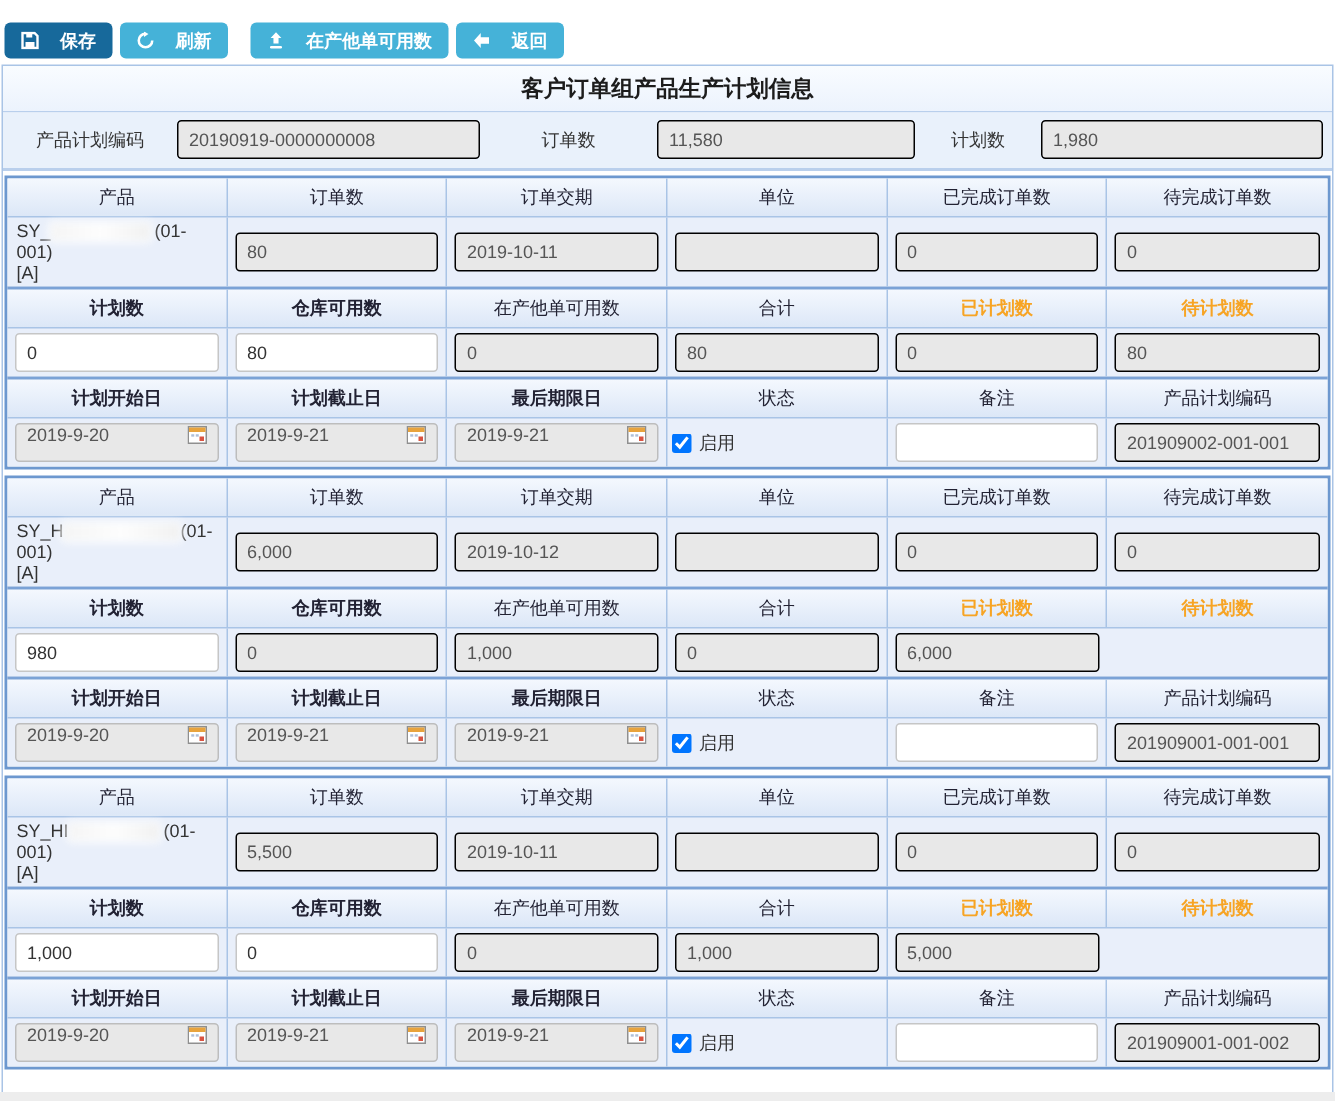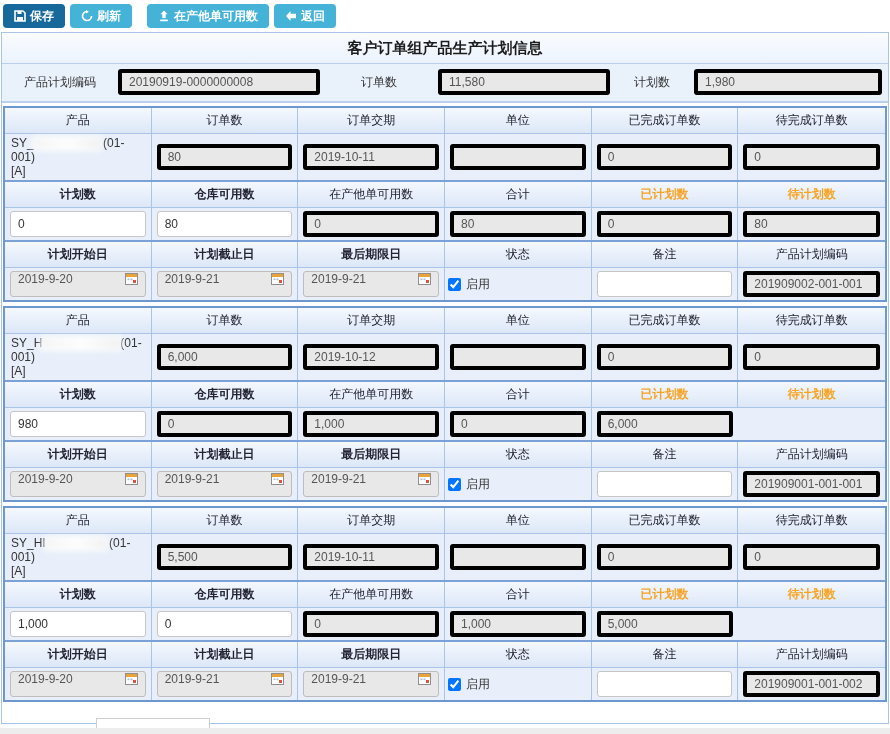--- a/index.html
+++ b/index.html
@@ -1,40 +1,40 @@
 <!DOCTYPE html>
 <html><head>
 <meta charset="utf-8">
 <style>
   * { box-sizing: border-box; }
   body { margin:0; background:#ededed; font-family:"Liberation Sans","DejaVu Sans",sans-serif; }
   .page { width:890px; height:728px; background:#fff; overflow:hidden; position:relative; }
 
   
   .toolbar { display:flex; align-items:center; gap:5px; padding:4px 3px; background:#fff; }
-  .btn { display:inline-flex; align-items:center; gap:4px; padding:5px 11px; border:none; border-radius:4px;
-         color:#fff; font-size:12px; font-weight:bold; cursor:pointer; line-height:14px; }
+  .btn { display:inline-flex; align-items:center; gap:14px; padding:5px 11px; border:none; border-radius:4px;
+         color:#fff; font-size:12px; font-weight:bold; cursor:pointer; line-height:14px;margin-top:11px; }
   .btn-primary { background:#17699b; }
   .btn-info { background:#45b2d8; }
   .btn-gap { margin-left:10px; }
 
   
   .panel { margin:0 1px; border:1px solid #a9c4e6; height:692px; background:#fff; }
   .title { text-align:center; font-size:15px; font-weight:bold; color:#1c1c1c; padding:6px 0 5px;
            background:linear-gradient(#f9fcff,#ecf3fd); border-bottom:1px solid #b9cfec; }
 
   
   .summary { display:grid; grid-template-columns:116px 202px 118px 172px 84px 1fr; align-items:center;
              background:#e9f1fb; padding:5px 6px 6px 0; border-bottom:2px solid #b9cfec; }
   .sum-label { text-align:center; font-size:12px; color:#333; }
 
   
   .ro, .wi, .datebox { height:26px; border-radius:3px; font-size:12px; padding:0 7px; width:100%;
                        font-family:inherit; }
-  .ro { background:#e8e8e8; border:4px solid #000000; color:#555; }
+  .ro { background:#e8e8e8; border:1px solid #000000; color:#555; }
   .wi { background:#fff; border:1px solid #c6c6c6; color:#333; }
   .datebox { background:#e8e8e8; border:1px solid #bdbdbd; color:#555; display:flex;
              align-items:flex-start; justify-content:space-between; cursor:pointer; }
 
   
   .block { border:2px solid #6d98cf; margin:3px 1px 4px; }
   .brow { display:grid; grid-template-columns:repeat(6,1fr); }
   .hrow { background:linear-gradient(#f4f8fe,#dce7f7); }
   .hrow.inner { border-top:2px solid #7ba2d6; }
   .hcell { text-align:center; font-size:12px; color:#223; padding:4px 2px; border-right:1px solid #a9c4e6; }

